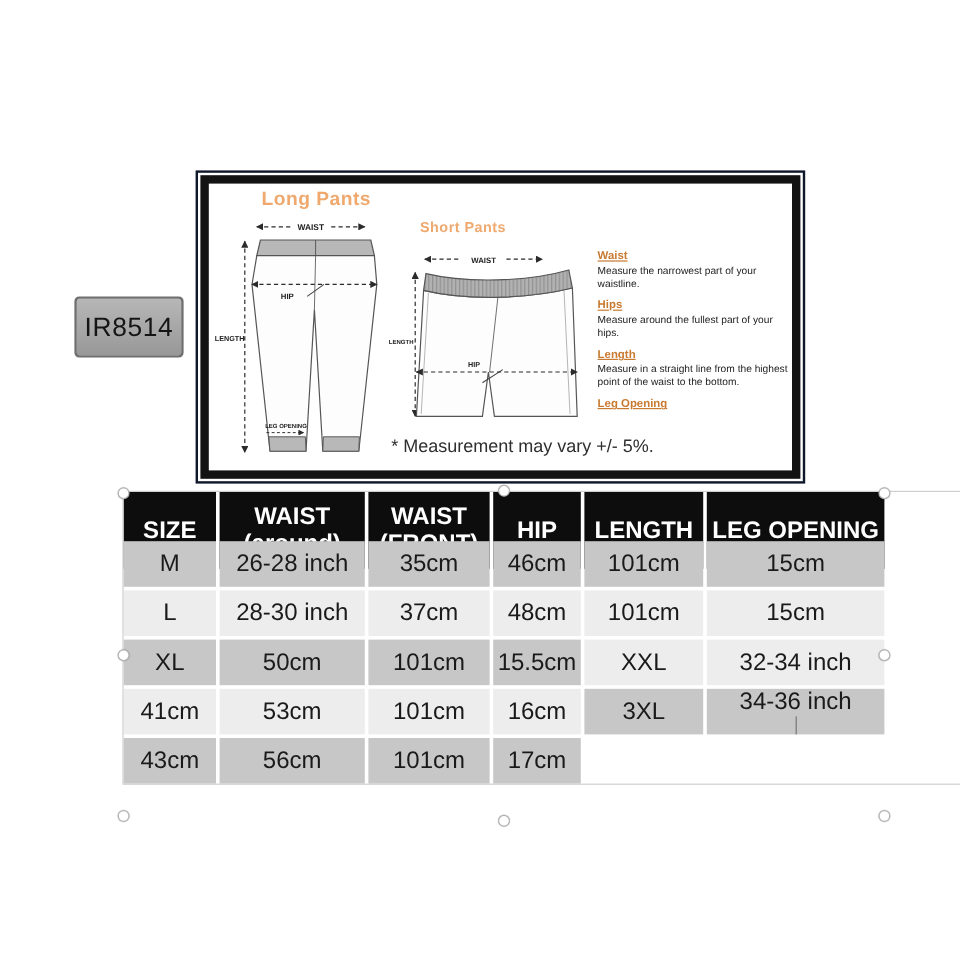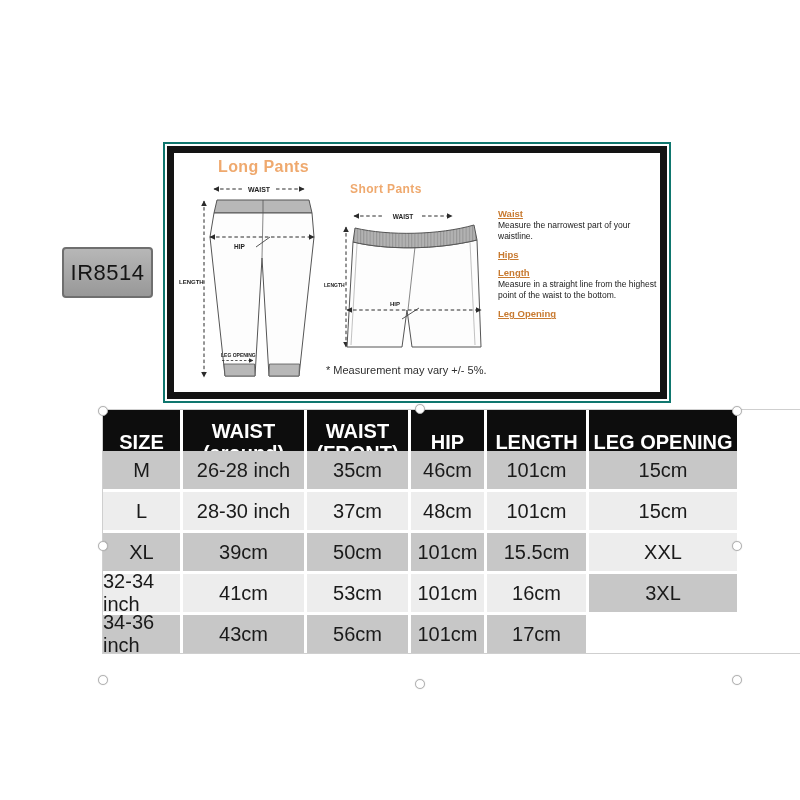--- a/index.html
+++ b/index.html
@@ -11,30 +11,30 @@
     position:absolute; left:62px; top:247px; width:91px; height:51px;
     background:linear-gradient(180deg,#b7b7b7,#989898);
     border:2px solid #6f6f6f; border-radius:4px;
     display:flex; align-items:center; justify-content:center;
     font-size:22px; color:#151515; letter-spacing:0.5px;
   }
 
   
   .frame {
     position:absolute; left:163px; top:142px; width:508px; height:261px;
-    border:2px solid #0f766e; padding:2px; background:#fff;
+    border:2px solid #0f172a; padding:2px; background:#fff;
   }
   .frame-inner {
     width:100%; height:100%; border:7px solid #131313; background:#fff; position:relative;
   }
   .lp-title { position:absolute; left:44px; top:5px; font-size:16px; font-weight:bold; color:#efa96e; letter-spacing:0.4px; }
   .sp-title { position:absolute; left:176px; top:29px; font-size:12px; font-weight:bold; color:#efa96e; letter-spacing:0.4px; }
   .lp-svg { position:absolute; left:4px;  top:26px;  width:148px; height:206px; }
   .sp-svg { position:absolute; left:150px; top:54px; width:165px; height:148px; }
-  .note   { position:absolute; left:152px; top:211px; font-size:11px; color:#2f2f2f; }
+  .note   { position:absolute; left:152px; top:211px; font-size:15px; color:#2f2f2f; }
 
   .guide { position:absolute; left:324px; top:55px; width:160px; }
   .guide-section { margin-bottom:7px; }
   .guide-heading { font-size:9.5px; font-weight:bold; color:#c87a30; text-decoration:underline; margin-bottom:1px; }
   .guide-text { font-size:8.5px; color:#222; line-height:1.3; }
 
   svg text { font-family:"Liberation Sans", sans-serif; fill:#222; }
   .dash  { stroke:#2b2b2b; stroke-width:1; stroke-dasharray:3.5 2.6; fill:none; }
   .dash2 { stroke:#2b2b2b; stroke-width:0.8; stroke-dasharray:2.4 2; fill:none; }
 
@@ -145,20 +145,21 @@
 
       <div class="note">* Measurement may vary +/- 5%.</div>
 
       <div class="guide">
         <div class="guide-section">
           <div class="guide-heading">Waist</div>
           <div class="guide-text">Measure the narrowest part of your waistline.</div>
         </div>
         <div class="guide-section">
           <div class="guide-heading">Hips</div>
+          <div class="guide-text">Measure around the fullest part of your hips.</div>
         </div>
         <div class="guide-section">
           <div class="guide-heading">Length</div>
           <div class="guide-text">Measure in a straight line from the highest point of the waist to the bottom.</div>
         </div>
         <div class="guide-section">
           <div class="guide-heading">Leg Opening</div>
         </div>
       </div>
 
@@ -196,21 +197,20 @@
     <div class="cell td row-odd">15cm</div>
 
     <div class="cell td row-even">L</div>
     <div class="cell td row-even">28-30 inch</div>
     <div class="cell td row-even">37cm</div>
     <div class="cell td row-even">48cm</div>
     <div class="cell td row-even">101cm</div>
     <div class="cell td row-even">15cm</div>
 
     <div class="cell td row-odd">XL</div>
-    <div class="cell td row-odd">39cm</div>
     <div class="cell td row-odd">50cm</div>
     <div class="cell td row-odd">101cm</div>
     <div class="cell td row-odd">15.5cm</div>
 
     <div class="cell td row-even">XXL</div>
     <div class="cell td row-even">32-34 inch</div>
     <div class="cell td row-even">41cm</div>
     <div class="cell td row-even">53cm</div>
     <div class="cell td row-even">101cm</div>
     <div class="cell td row-even">16cm</div>

